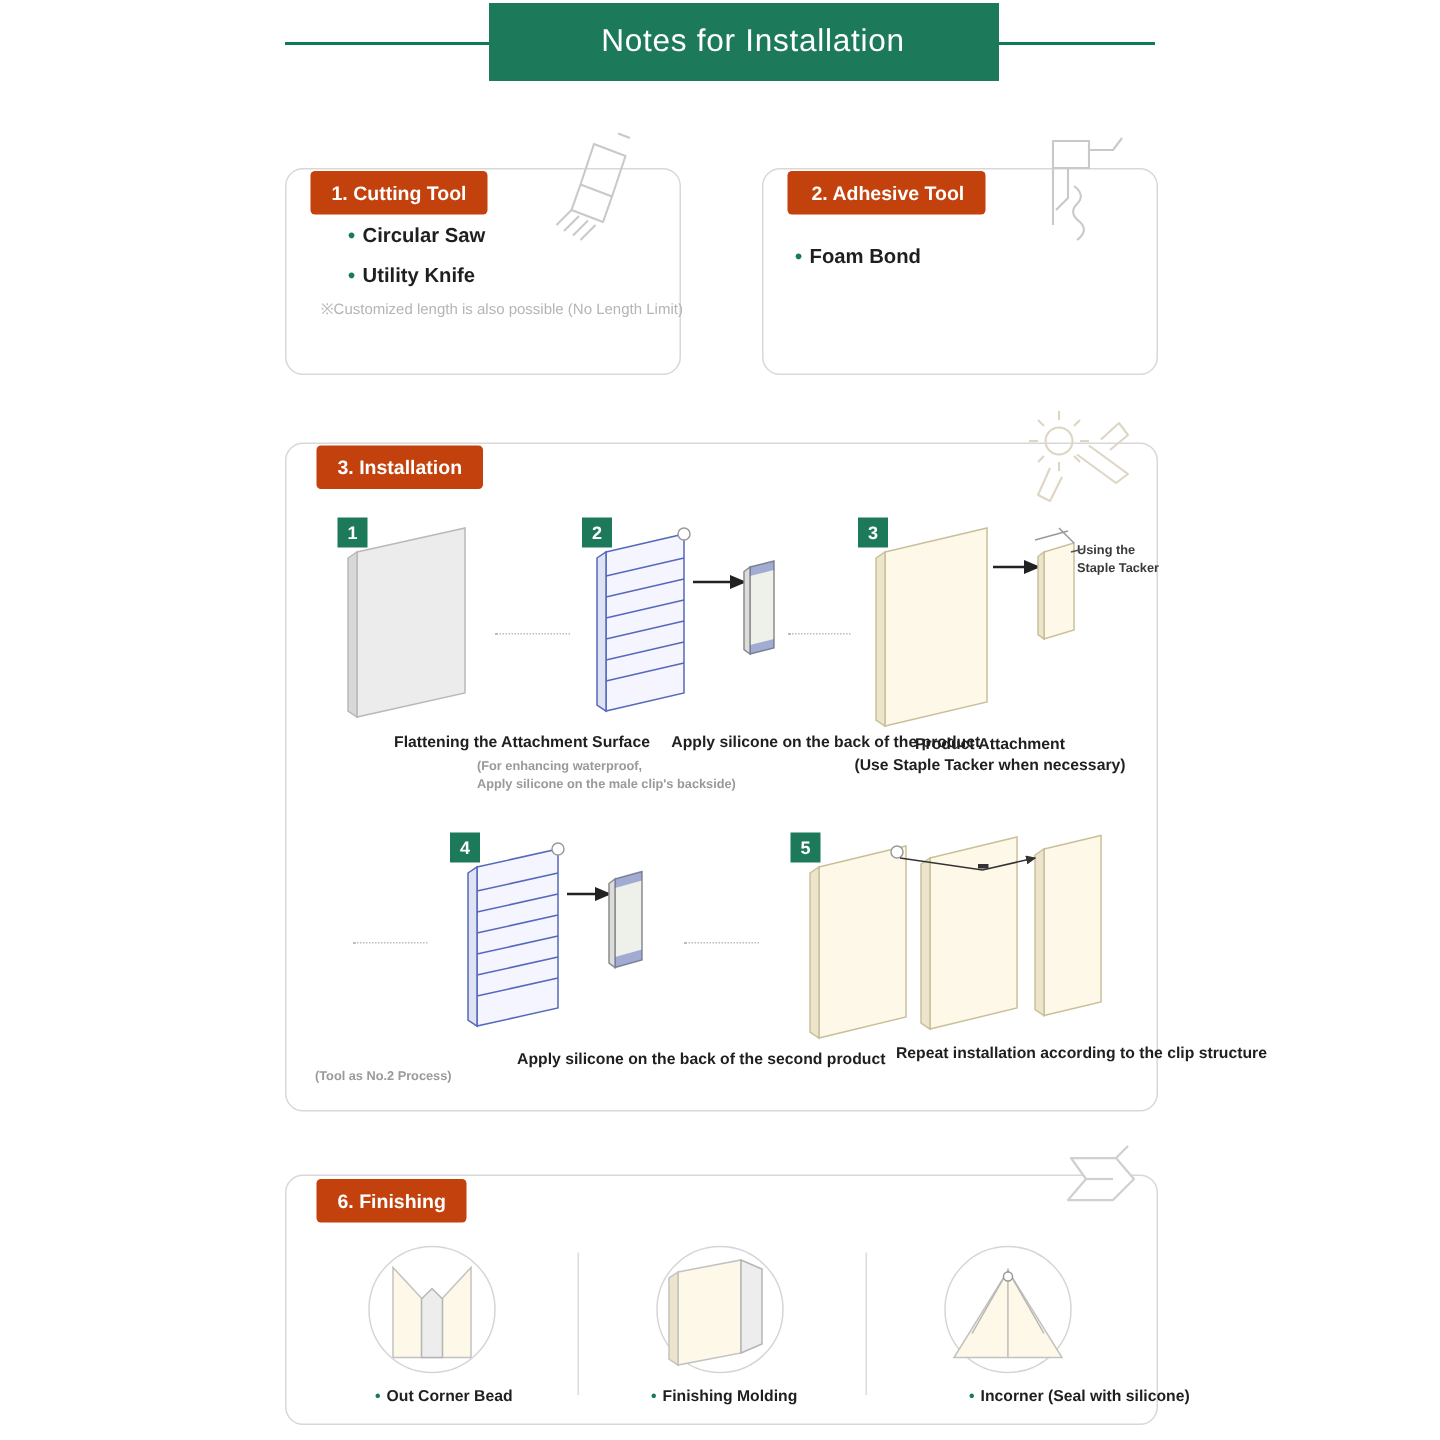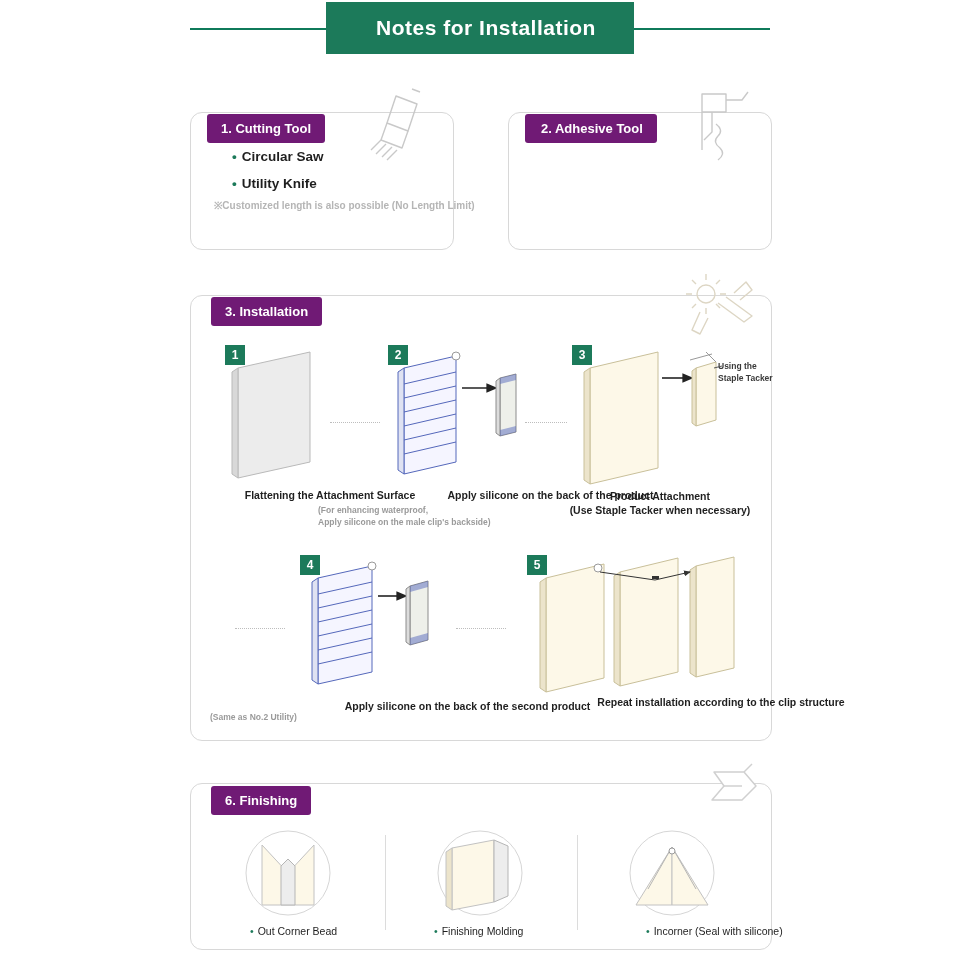--- a/index.html
+++ b/index.html
@@ -12,56 +12,56 @@
     color:#333;
   }
   
   .header-wrap{
     position:absolute;left:0;top:0;width:960px;height:58px;
   }
   .header-rule{
     position:absolute;top:28px;left:190px;width:580px;height:2px;background:#0f7a5a;
   }
   .header-title{
-    position:absolute;left:326px;top:2px;width:308px;height:52px;
+    position:absolute;left:326px;top:2px;width:340px;height:52px;
     background:#1c7a5a;
     color:#ffffff;
-    font-size:21px;font-weight:bold;
+    font-size:21px;font-weight:normal;
     letter-spacing:.5px;
     display:flex;align-items:center;justify-content:center;
     box-sizing:border-box;
     padding-left:12px;
   }
   
   .panel{
     position:absolute;
     border:1px solid #d8d8d8;
     border-radius:12px;
     background:#ffffff;
     box-sizing:border-box;
   }
   .panel-tab{
     position:absolute;
-    background:#701a75;
+    background:#c2410c;
     color:#ffffff;
     font-size:13px;font-weight:bold;
     padding:7px 14px;
     border-radius:3px;
     white-space:nowrap;
   }
   .bullets{
     position:absolute;
     font-size:13.5px;font-weight:bold;color:#1f1f1f;
     line-height:18px;
   }
   .bullets div{margin-bottom:9px;}
   .bullets .dot{color:#1c7a5a;font-weight:bold;margin-right:5px;}
   .note-small{
     position:absolute;
-    font-size:10px;color:#b5b5b5;font-weight:bold;
+    font-size:10px;color:#b5b5b5;font-weight:normal;
     white-space:nowrap;
   }
   
   .step-badge{
     position:absolute;width:20px;height:20px;background:#1c7a5a;color:#fff;
     font-size:12px;font-weight:bold;display:flex;align-items:center;justify-content:center;
   }
   .cap{
     position:absolute;
     font-size:10.5px;font-weight:bold;color:#1f1f1f;
@@ -73,21 +73,21 @@
     text-align:left;white-space:nowrap;
     line-height:12px;
   }
   .dotline{
     position:absolute;height:0;border-top:1px dotted #bdbdbd;
   }
   .vsep{
     position:absolute;width:1px;background:#dcdcdc;
   }
   .finish-cap{
-    position:absolute;font-size:10.5px;font-weight:normal;color:#1f1f1f;white-space:nowrap;
+    position:absolute;font-size:10.5px;font-weight:bold;color:#1f1f1f;white-space:nowrap;
   }
   .finish-cap .dot{color:#1c7a5a;margin-right:4px;}
   svg{display:block;}
   .svg-layer{position:absolute;left:0;top:0;width:960px;height:960px;pointer-events:none;}
 </style>
 </head>
 <body>
 
 <div class="header-wrap">
   <div class="header-rule"></div>
@@ -98,42 +98,43 @@
 <div class="panel-tab" style="left:207px;top:114px;">1. Cutting Tool</div>
 <div class="bullets" style="left:232px;top:148px;">
   <div><span class="dot">•</span><span>Circular Saw</span></div>
   <div><span class="dot">•</span><span>Utility Knife</span></div>
 </div>
 <div class="note-small" style="left:214px;top:198px;">※Customized length is also possible (No Length Limit)</div>
 
 <div class="panel" style="left:508px;top:112px;width:264px;height:138px;"></div>
 <div class="panel-tab" style="left:525px;top:114px;padding-left:16px;">2. Adhesive Tool</div>
 <div class="bullets" style="left:530px;top:162px;">
+  <div><span class="dot">•</span><span>Foam Bond</span></div>
 </div>
 
 <div class="panel" style="left:190px;top:295px;width:582px;height:446px;"></div>
 <div class="panel-tab" style="left:211px;top:297px;">3. Installation</div>
 
 <div class="step-badge" style="left:225px;top:345px;">1</div>
 <div class="step-badge" style="left:388px;top:345px;">2</div>
 <div class="step-badge" style="left:572px;top:345px;">3</div>
 <div class="step-badge" style="left:300px;top:555px;">4</div>
 <div class="step-badge" style="left:527px;top:555px;">5</div>
 
-<div class="cap" style="left:180px;top:489px;width:300px;">Flattening the Attachment Surface</div>
+<div class="cap" style="left:198px;top:489px;width:300px;">Flattening the Attachment Surface</div>
 <div class="cap" style="left:318px;top:489px;width:465px;">Apply silicone on the back of the product</div>
 <div class="cap-sub" style="left:318px;top:504px;width:435px;white-space:pre;">(For enhancing waterproof,
 Apply silicone on the male clip's backside)</div>
 <div class="cap" style="left:538px;top:489px;width:244px;white-space:pre;line-height:14px;">Product Attachment
 (Use Staple Tacker when necessary)</div>
 <div class="cap-sub" style="left:718px;top:360px;width:100px;text-align:left;white-space:pre;color:#3a3a3a;">Using the
 Staple Tacker</div>
 
 <div class="cap" style="left:210px;top:700px;width:515px;">Apply silicone on the back of the second product</div>
-<div class="cap-sub" style="left:210px;top:711px;width:515px;">(Same as No.2 Utility)</div>
+<div class="cap-sub" style="left:210px;top:711px;width:515px;">(Tool as No.2 Process)</div>
 <div class="cap" style="left:440px;top:696px;width:562px;">Repeat installation according to the clip structure</div>
 
 <div class="dotline" style="left:330px;top:422px;width:50px;"></div>
 <div class="dotline" style="left:525px;top:422px;width:42px;"></div>
 <div class="dotline" style="left:235px;top:628px;width:50px;"></div>
 <div class="dotline" style="left:456px;top:628px;width:50px;"></div>
 
 <div class="panel" style="left:190px;top:783px;width:582px;height:167px;"></div>
 <div class="panel-tab" style="left:211px;top:786px;">6. Finishing</div>
 

